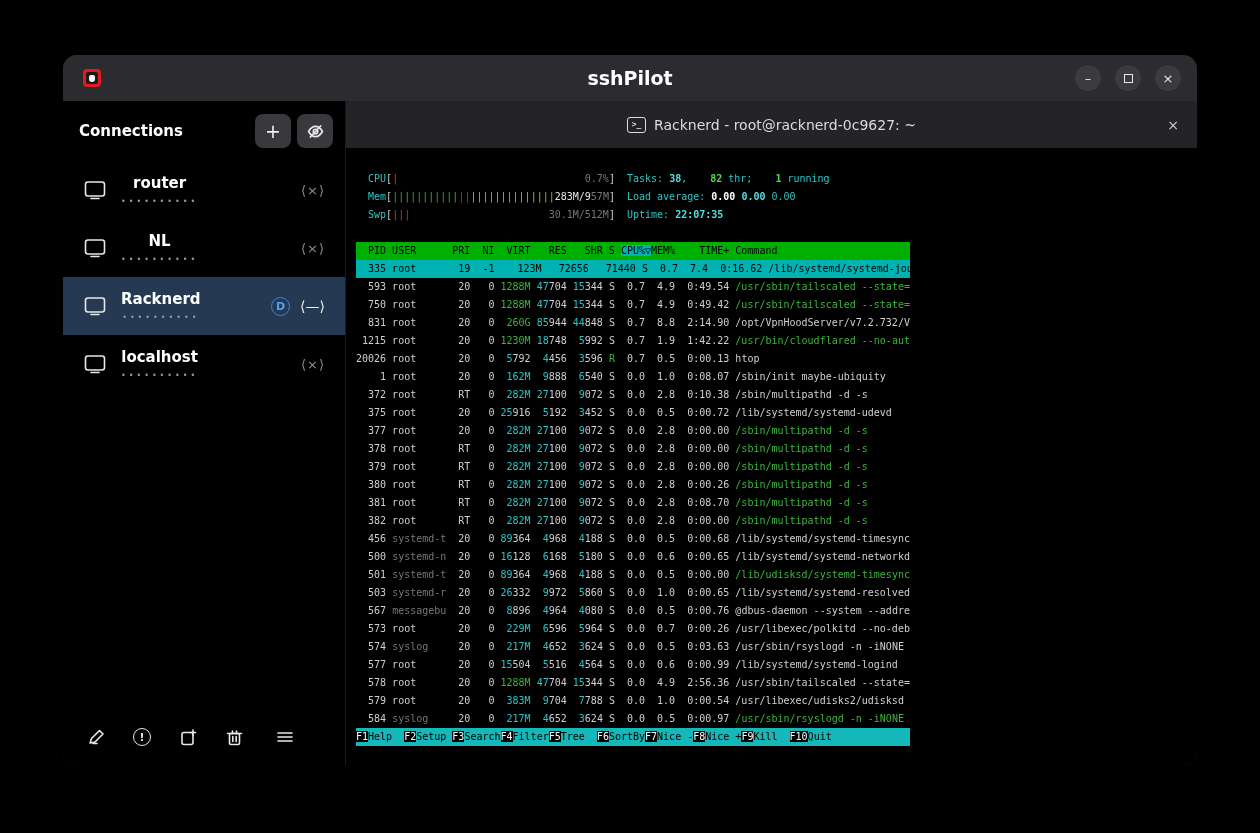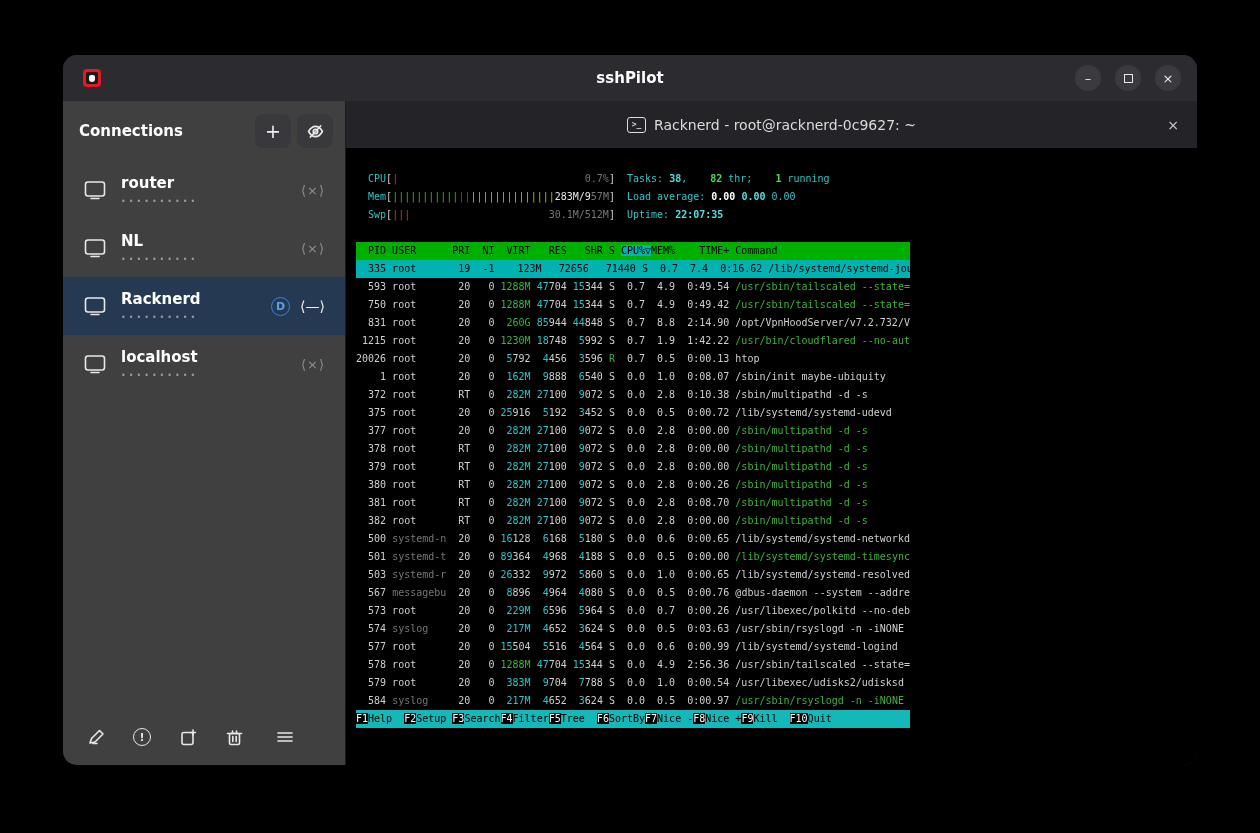--- a/index.html
+++ b/index.html
@@ -8,36 +8,36 @@
   .window { position:absolute; left:63px; top:55px; width:1134px; height:710px;
             background:#242428; border-radius:14px; overflow:hidden; }
 
   
   .titlebar { height:46px; background:#2c2c30; display:flex; align-items:center; position:relative; }
   .app-icon { width:18px; height:18px; margin-left:20px; background:#e01b24; border-radius:4px;
               display:flex; align-items:center; justify-content:center; }
   .app-icon-inner { width:12px; height:12px; background:#1a1a1a; border-radius:2px; position:relative; }
   .app-icon-inner::after { content:""; position:absolute; left:3px; top:3px; width:6px; height:7px;
               background:#f6f5f4; border-radius:2px 2px 3px 3px; }
-  .title { position:absolute; left:0; right:0; text-align:center; color:#ffffff; font-size:15px; font-weight:700; }
+  .title { position:absolute; left:0; right:0; text-align:center; color:#ffffff; font-size:19px; font-weight:700; }
   .win-controls { margin-left:auto; display:flex; gap:14px; margin-right:16px; z-index:2; }
   .wc { width:26px; height:26px; border-radius:50%; background:#3b3b3f; color:#e8e8e8;
         display:flex; align-items:center; justify-content:center; font-size:13px; }
   .wc .maxbox { width:9px; height:9px; border:1.6px solid #e8e8e8; }
 
   .body-row { display:flex; height:664px; }
 
   
-  .sidebar { width:282px; background:#404040; position:relative; }
+  .sidebar { width:282px; background:#000000; position:relative; }
   .sb-head { height:60px; display:flex; align-items:center; padding:0 12px 0 16px; }
   .sb-title { color:#ffffff; font-size:15px; font-weight:700; }
   .sb-btns { margin-left:auto; display:flex; gap:6px; }
   .sb-btn { width:36px; height:34px; border-radius:8px; background:#39393d; color:#eeeeee;
             display:flex; align-items:center; justify-content:center; font-size:19px; }
-  .conn { height:58px; display:flex; align-items:center; padding:0 20px; }
+  .conn { height:58px; display:flex; align-items:center; padding:0 20px;text-align:center; }
   .conn.selected { background:#253a52; }
   .conn-mon { width:24px; height:24px; flex:0 0 24px; }
   .conn-text { margin-left:14px; }
   .conn-name { color:#ffffff; font-size:15px; font-weight:700; }
   .conn-dots { color:#9a9a9a; font-size:8px; letter-spacing:3px; margin-top:5px; }
   .conn-right { margin-left:auto; display:flex; align-items:center; gap:10px; }
   .badge-d { width:19px; height:19px; border:1.5px solid #3f7fd4; border-radius:50%; color:#57a0ec;
              font-size:11px; font-weight:700; display:flex; align-items:center; justify-content:center; }
   .status-x { color:#8f8f8f; font-size:13px; letter-spacing:1px; }
   .status-c { color:#f0f0f0; font-size:14px; letter-spacing:0px; }
@@ -242,22 +242,23 @@
             <div class="prow">20026 root       20   0  <span class="cy">5</span>792  <span class="cy">4</span>456  <span class="cy">3</span>596 <span class="g">R</span>  0.7  0.5  0:00.13 htop                         </div>
             <div class="prow">    1 root       20   0  <span class="cy">162M</span>  <span class="cy">9</span>888  <span class="cy">6</span>540 S  0.0  1.0  0:08.07 /sbin/init maybe-ubiquity    </div>
             <div class="prow">  372 root       RT   0  <span class="cy">282M</span> <span class="cy">27</span>100  <span class="cy">9</span>072 S  0.0  2.8  0:10.38 /sbin/multipathd -d -s       </div>
             <div class="prow">  375 root       20   0 <span class="cy">25</span>916  <span class="cy">5</span>192  <span class="cy">3</span>452 S  0.0  0.5  0:00.72 /lib/systemd/systemd-udevd   </div>
             <div class="prow">  377 root       20   0  <span class="cy">282M</span> <span class="cy">27</span>100  <span class="cy">9</span>072 S  0.0  2.8  0:00.00 <span class="g">/sbin/multipathd -d -s       </span></div>
             <div class="prow">  378 root       RT   0  <span class="cy">282M</span> <span class="cy">27</span>100  <span class="cy">9</span>072 S  0.0  2.8  0:00.00 <span class="g">/sbin/multipathd -d -s       </span></div>
             <div class="prow">  379 root       RT   0  <span class="cy">282M</span> <span class="cy">27</span>100  <span class="cy">9</span>072 S  0.0  2.8  0:00.00 <span class="g">/sbin/multipathd -d -s       </span></div>
             <div class="prow">  380 root       RT   0  <span class="cy">282M</span> <span class="cy">27</span>100  <span class="cy">9</span>072 S  0.0  2.8  0:00.26 <span class="g">/sbin/multipathd -d -s       </span></div>
             <div class="prow">  381 root       RT   0  <span class="cy">282M</span> <span class="cy">27</span>100  <span class="cy">9</span>072 S  0.0  2.8  0:08.70 <span class="g">/sbin/multipathd -d -s       </span></div>
             <div class="prow">  382 root       RT   0  <span class="cy">282M</span> <span class="cy">27</span>100  <span class="cy">9</span>072 S  0.0  2.8  0:00.00 <span class="g">/sbin/multipathd -d -s       </span></div>
+            <div class="prow">  456 <span class="dim">systemd-t</span>  20   0 <span class="cy">89</span>364  <span class="cy">4</span>968  <span class="cy">4</span>188 S  0.0  0.5  0:00.68 /lib/systemd/systemd-timesync</div>
             <div class="prow">  500 <span class="dim">systemd-n</span>  20   0 <span class="cy">16</span>128  <span class="cy">6</span>168  <span class="cy">5</span>180 S  0.0  0.6  0:00.65 /lib/systemd/systemd-networkd</div>
-            <div class="prow">  501 <span class="dim">systemd-t</span>  20   0 <span class="cy">89</span>364  <span class="cy">4</span>968  <span class="cy">4</span>188 S  0.0  0.5  0:00.00 <span class="g">/lib/systemd/systemd-timesync</span></div>
+            <div class="prow">  501 <span class="dim">systemd-t</span>  20   0 <span class="cy">89</span>364  <span class="cy">4</span>968  <span class="cy">4</span>188 S  0.0  0.5  0:00.00 <span class="g">/lib/udisksd/systemd-timesync</span></div>
             <div class="prow">  503 <span class="dim">systemd-r</span>  20   0 <span class="cy">26</span>332  <span class="cy">9</span>972  <span class="cy">5</span>860 S  0.0  1.0  0:00.65 /lib/systemd/systemd-resolved</div>
             <div class="prow">  567 <span class="dim">messagebu</span>  20   0  <span class="cy">8</span>896  <span class="cy">4</span>964  <span class="cy">4</span>080 S  0.0  0.5  0:00.76 @dbus-daemon --system --addre</div>
             <div class="prow">  573 root       20   0  <span class="cy">229M</span>  <span class="cy">6</span>596  <span class="cy">5</span>964 S  0.0  0.7  0:00.26 /usr/libexec/polkitd --no-deb</div>
             <div class="prow">  574 <span class="dim">syslog   </span>  20   0  <span class="cy">217M</span>  <span class="cy">4</span>652  <span class="cy">3</span>624 S  0.0  0.5  0:03.63 /usr/sbin/rsyslogd -n -iNONE </div>
             <div class="prow">  577 root       20   0 <span class="cy">15</span>504  <span class="cy">5</span>516  <span class="cy">4</span>564 S  0.0  0.6  0:00.99 /lib/systemd/systemd-logind  </div>
             <div class="prow">  578 root       20   0 <span class="g">1288M</span> <span class="cy">47</span>704 <span class="cy">15</span>344 S  0.0  4.9  2:56.36 /usr/sbin/tailscaled --state=</div>
             <div class="prow">  579 root       20   0  <span class="cy">383M</span>  <span class="cy">9</span>704  <span class="cy">7</span>788 S  0.0  1.0  0:00.54 /usr/libexec/udisks2/udisksd </div>
             <div class="prow">  584 <span class="dim">syslog   </span>  20   0  <span class="cy">217M</span>  <span class="cy">4</span>652  <span class="cy">3</span>624 S  0.0  0.5  0:00.97 <span class="g">/usr/sbin/rsyslogd -n -iNONE </span></div>
           </div>
         <div class="fbar" id="fbar"><span class="fk">F1</span>Help  <span class="fk">F2</span>Setup <span class="fk">F3</span>Search<span class="fk">F4</span>Filter<span class="fk">F5</span>Tree  <span class="fk">F6</span>SortBy<span class="fk">F7</span>Nice -<span class="fk">F8</span>Nice +<span class="fk">F9</span>Kill  <span class="fk">F10</span>Quit             </div>

